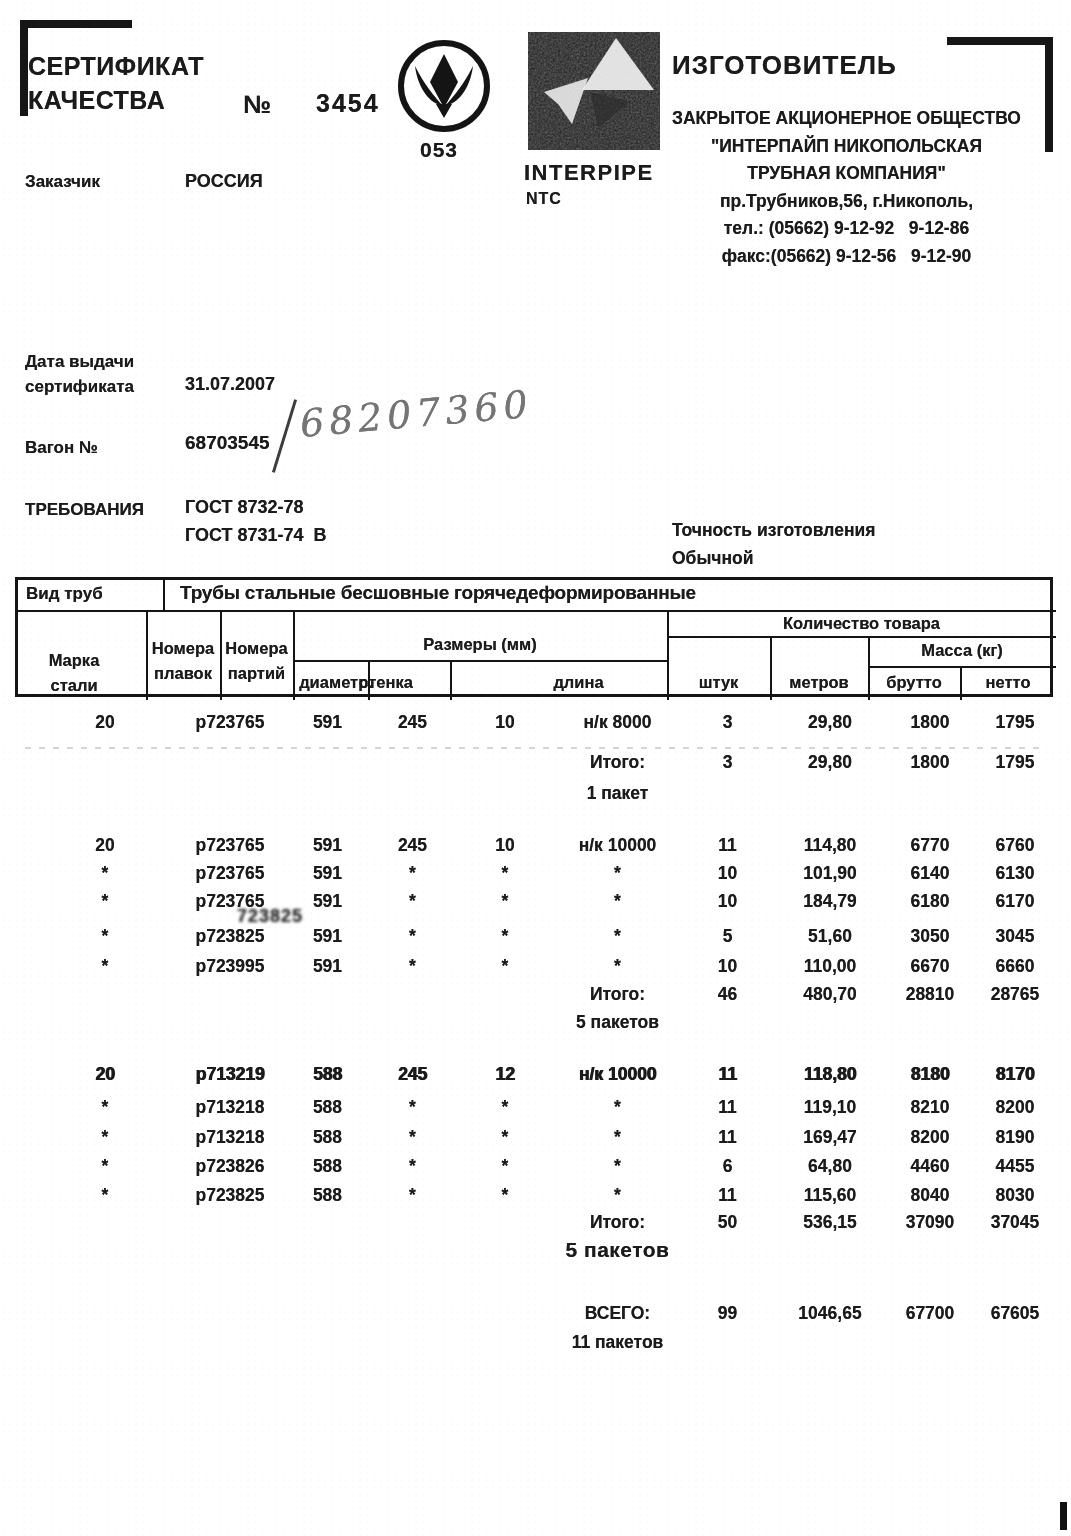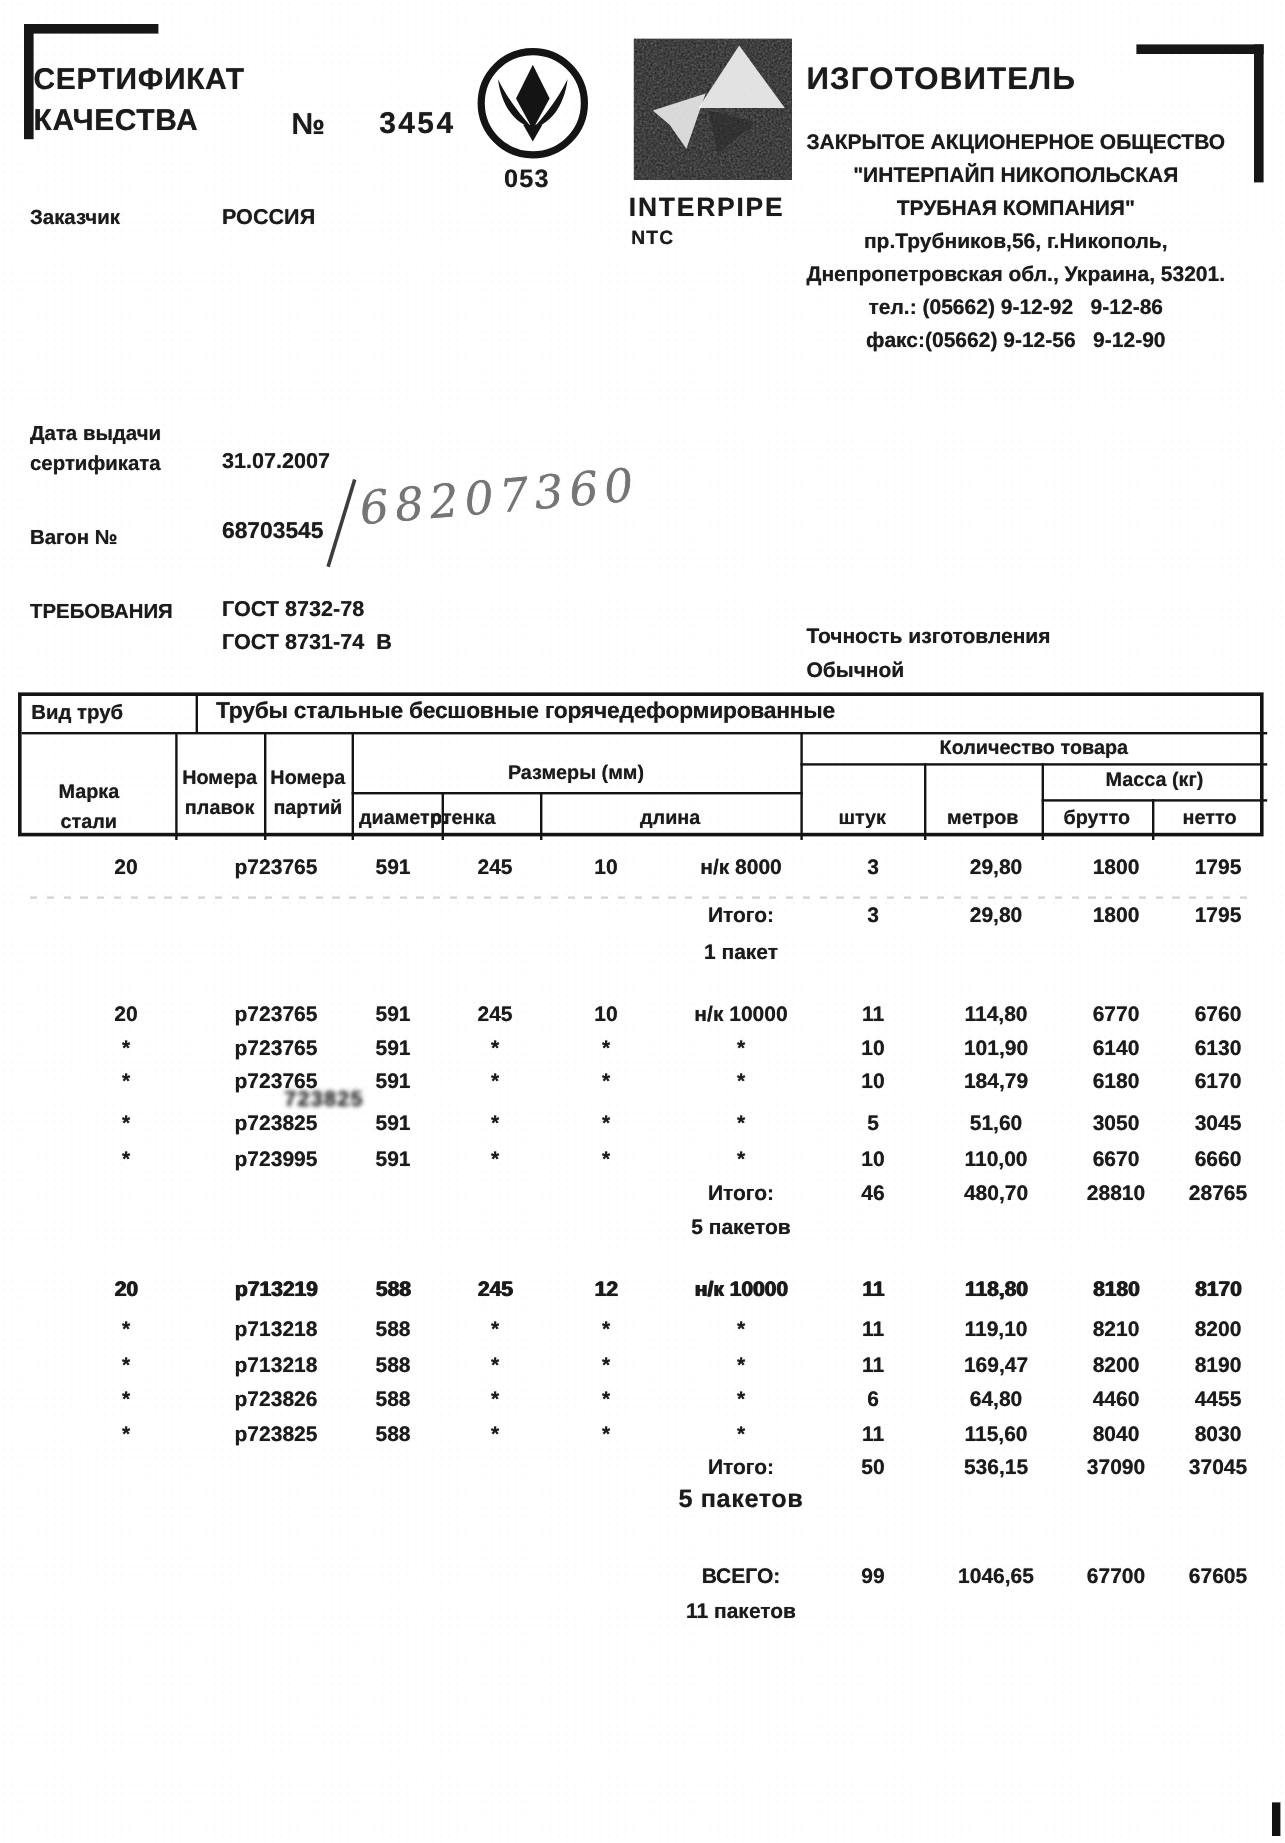--- a/index.html
+++ b/index.html
@@ -88,21 +88,20 @@
   </div>
   <div class="abs b" style="left:524px;top:160px;font-size:22px;letter-spacing:1.5px">INTERPIPE</div>
   <div class="abs b" style="left:526px;top:190px;font-size:16px;letter-spacing:1px">NTC</div>
 
   <div class="abs mhead b" style="left:672px;top:50px">ИЗГОТОВИТЕЛЬ</div>
   <div class="abs" style="left:672px;top:105px">
     <div class="mline">ЗАКРЫТОЕ АКЦИОНЕРНОЕ ОБЩЕСТВО</div>
     <div class="mline">"ИНТЕРПАЙП НИКОПОЛЬСКАЯ</div>
     <div class="mline">ТРУБНАЯ КОМПАНИЯ"</div>
     <div class="mline">пр.Трубников,56, г.Никополь,</div>
-    <div class="mline">Днепропетровская обл., Украина, 53201.</div>
     <div class="mline">тел.: (05662) 9-12-92   9-12-86</div>
     <div class="mline">факс:(05662) 9-12-56   9-12-90</div>
   </div>
 
   <div class="abs lab" style="left:25px;top:172px">Заказчик</div>
   <div class="abs val" style="left:185px;top:171px">РОССИЯ</div>
 
   <div class="abs lab" style="left:25px;top:352px">Дата выдачи</div>
   <div class="abs lab" style="left:25px;top:377px">сертификата</div>
   <div class="abs val" style="left:185px;top:374px">31.07.2007</div>
@@ -140,21 +139,21 @@
 
     <div class="hl" style="left:0;top:68px;width:112px">Марка
 стали</div>
     <div class="hl" style="left:128px;top:56px;width:74px">Номера
 плавок</div>
     <div class="hl" style="left:202px;top:56px;width:73px">Номера
 партий</div>
     <div class="hl" style="left:275px;top:52px;width:374px">Размеры (мм)</div>
     <div class="hl" style="left:275px;top:90px;width:86px">диаметр.</div>
     <div class="hl" style="left:336px;top:90px;width:64px">стенка</div>
-    <div class="hl" style="left:432px;top:90px;width:217px">длина</div>
+    <div class="hl" style="left:452px;top:90px;width:217px">длина</div>
     <div class="hl" style="left:649px;top:31px;width:389px">Количество товара</div>
     <div class="hl" style="left:649px;top:90px;width:103px">штук</div>
     <div class="hl" style="left:752px;top:90px;width:98px">метров</div>
     <div class="hl" style="left:850px;top:58px;width:188px">Масса (кг)</div>
     <div class="hl" style="left:850px;top:90px;width:92px">брутто</div>
     <div class="hl" style="left:942px;top:90px;width:96px">нетто</div>
   </div>
 
   <div class="artifact"></div>
 

